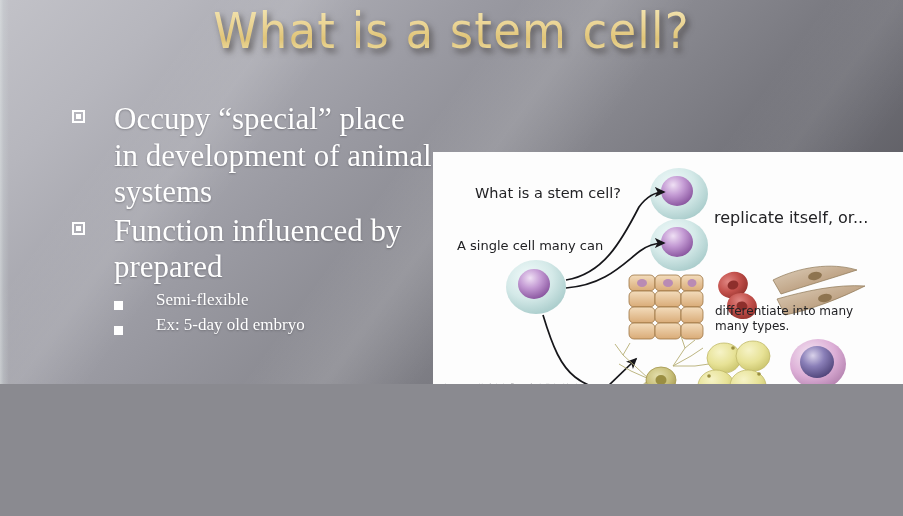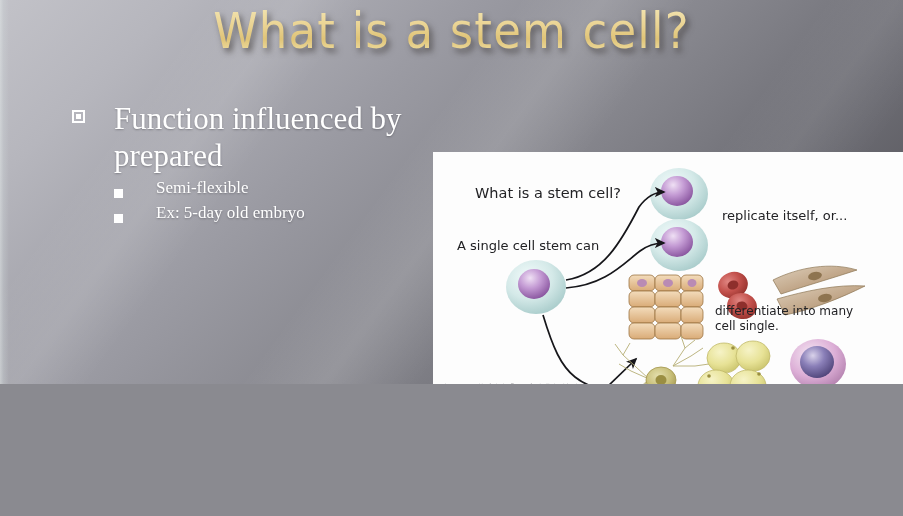--- a/index.html
+++ b/index.html
@@ -90,41 +90,45 @@
     overflow:hidden;
   }
   .dlabel{
     position:absolute;
     font-family:"DejaVu Sans","Liberation Sans",sans-serif;
     color:#222225;
     white-space:nowrap;
   }
   #lab-q{left:42px;top:33px;font-size:14.5px;}
   #lab-src{left:24px;top:86px;font-size:13px;}
-  #lab-rep{left:281px;top:56px;font-size:13px;margin-left:8px;}
+  #lab-rep{left:281px;top:56px;font-size:16px;}
   #lab-diff{left:282px;top:152px;font-size:12px;line-height:1.22;white-space:normal;width:140px;}
   #credit{
     position:absolute;left:12px;top:230px;width:250px;
     font-family:"DejaVu Sans","Liberation Sans",sans-serif;
     font-size:4.4px;line-height:1.62;color:#3a3a3e;
   }
   #credit i{font-style:italic;}
   svg.art{position:absolute;left:0;top:0;width:470px;height:288px;}
 </style>
 </head>
 <body>
 
 <div id="slide">
 
   <div id="edge-stripe"></div>
 
   <div id="title">What is a stem cell?</div>
 
   <div id="body-col">
 
+    <div class="b1">
+      <span class="mk"></span>
+      <span>Occupy “special” place in development of animal systems</span>
+    </div>
 
     <div class="b1">
       <span class="mk"></span>
       <span>Function influenced by prepared</span>
     </div>
 
     <div class="b2">
       <span class="mk2"></span>
       <span>Semi-flexible</span>
     </div>
@@ -275,23 +279,23 @@
 
       <g>
         <ellipse cx="385" cy="212" rx="28" ry="25" fill="url(#imm)"></ellipse>
         <ellipse cx="384" cy="210" rx="17" ry="16" fill="url(#nucD)"></ellipse>
         <ellipse cx="358" cy="257" rx="24" ry="21" fill="url(#imm)"></ellipse>
         <ellipse cx="357" cy="255" rx="14" ry="13" fill="url(#nucD)"></ellipse>
       </g>
     </svg>
 
     <div class="dlabel" id="lab-q">What is a stem cell?</div>
-    <div class="dlabel" id="lab-src">A single cell stem can</div>
+    <div class="dlabel" id="lab-src">A single cell many can</div>
     <div class="dlabel" id="lab-rep">replicate itself, or...</div>
-    <div class="dlabel" id="lab-diff">differentiate into many cell single.</div>
+    <div class="dlabel" id="lab-diff">differentiate into many many types.</div>
 
     <div id="credit">
       <div>Image prepared by Catherine Twomey for the National Academies,</div>
       <div><i>Understanding Stem Cells: An Overview of the Science and Issues</i></div>
       <div>from the National Academies, http://www.nationalacademies.org/stemcells.</div>
       <div>Academic noncommercial use is permitted.</div>
     </div>
 
   </div>
 

